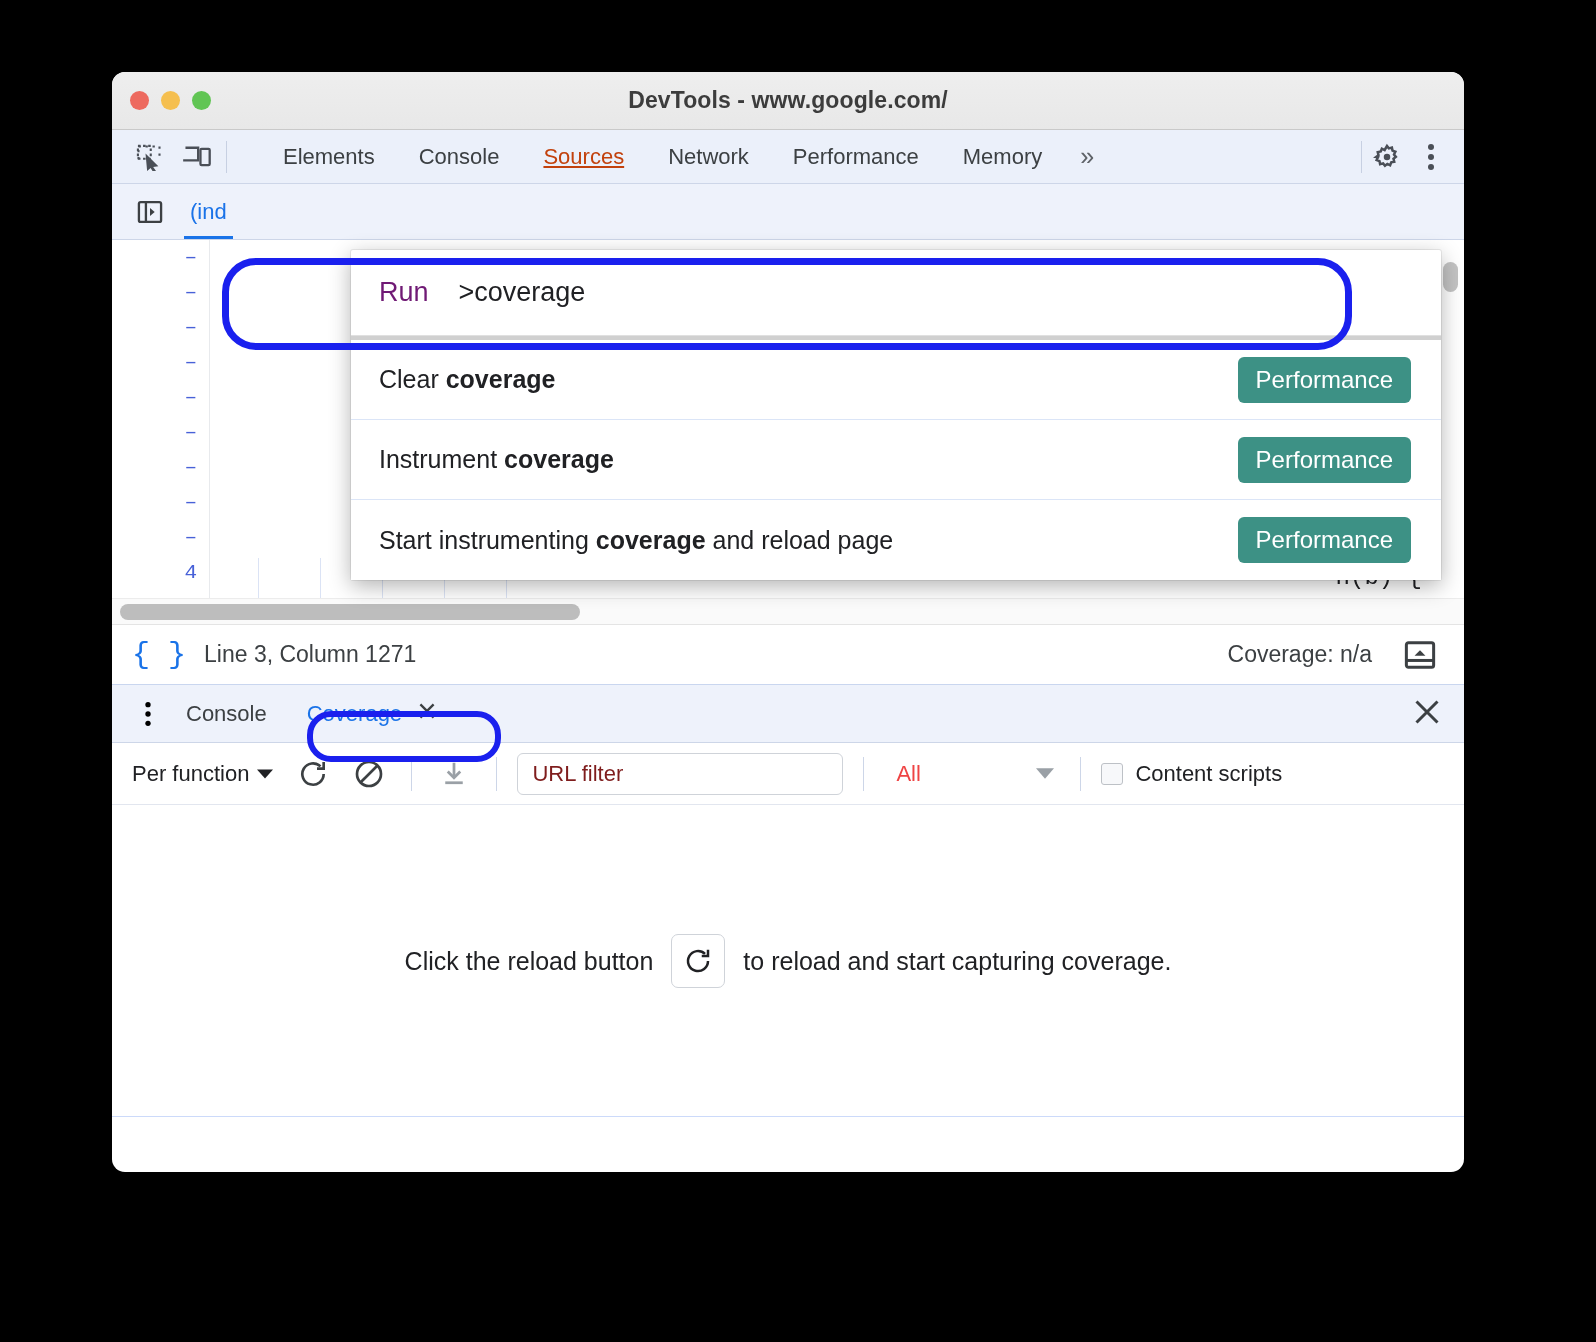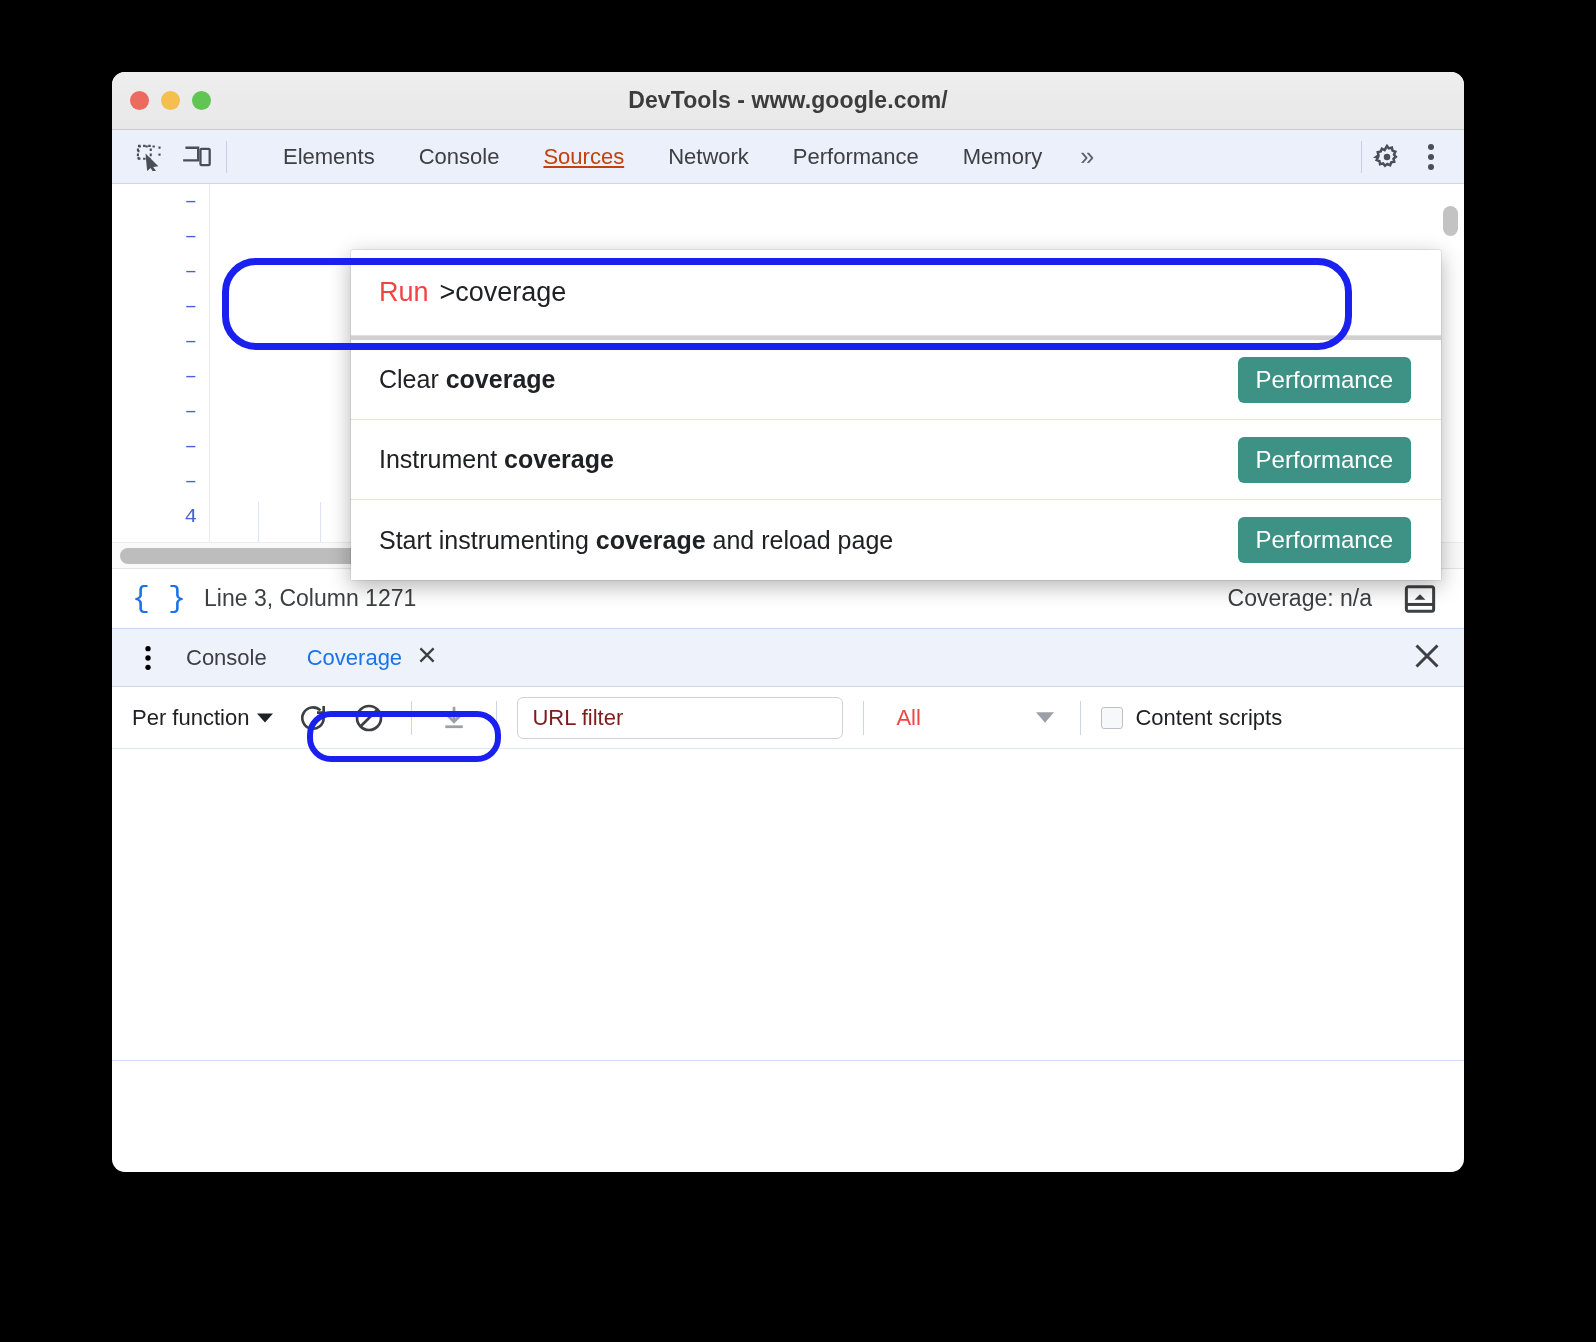--- a/index.html
+++ b/index.html
@@ -109,21 +109,21 @@
   .palette {
     position: absolute; left: 239px; top: 178px; width: 1090px;
     background: #fff; border-radius: 2px;
     box-shadow: 0 6px 22px rgba(0,0,0,.30), 0 0 0 1px rgba(0,0,0,.07);
     z-index: 30;
   }
   .palette-input {
     height: 86px; display: flex; align-items: center; padding-left: 28px;
     font-size: 27px; border-bottom: 1px solid #e0e0e0;
   }
-  .run-label { color: #ef4444; margin-right: 11px; }
+  .run-label { color: #701a75; margin-right: 30px; }
   .palette-query { color: #202124; }
   .pal-row {
     height: 80px; display: flex; align-items: center; justify-content: space-between;
     padding: 0 30px 0 28px; border-bottom: 1px solid #dbe5f7; font-size: 25px; color: #202124;
     cursor: pointer; background: #fff;
   }
   .pal-row:last-child { border-bottom: none; }
   .pal-row.selected { background: #d2e1f8; }
   .pal-row .hl { font-weight: bold; }
   .pal-row.selected .hl { background: #aac8f2; }
@@ -256,20 +256,30 @@
         <div class="tb-icon">
           <svg width="8" height="30" viewBox="0 0 6 24" fill="currentColor">
             <circle cx="3" cy="4" r="2.4"></circle>
               <circle cx="3" cy="12" r="2.4"></circle>
               <circle cx="3" cy="20" r="2.4"></circle>
           </svg>
         </div>
       </div>
     </div>
 
+    <div class="src-bar">
+      <div class="panel-toggle">
+        <svg width="28" height="28" viewBox="0 0 24 24" fill="none" stroke="currentColor" stroke-width="2">
+          <rect x="2.5" y="3.5" width="19" height="17" rx="1.5"></rect>
+          <path d="M8.5 3.5v17"></path>
+          <path d="M12 8.5l4 3.5-4 3.5z" fill="currentColor" stroke="none"></path>
+        </svg>
+      </div>
+      <div class="src-tab">(ind</div>
+    </div>
 
     <div class="editor">
       <div class="gutter">
         <div class="gline">–</div>
         <div class="gline">–</div>
         <div class="gline">–</div>
         <div class="gline">–</div>
         <div class="gline">–</div>
         <div class="gline">–</div>
         <div class="gline">–</div>
@@ -376,20 +386,30 @@
         <svg width="18" height="13" viewBox="0 0 14 10" fill="#9aa0a6">
             <path d="M0 1h14L7 9z"></path>
           </svg>
       </div>
       <div class="vsep"></div>
       <div class="chk"></div>
       <div class="cs-label">Content scripts</div>
     </div>
 
     <div class="cov-body">
+      <div class="cov-msg">
+        <span>Click the reload button</span>
+        <span class="reload-box">
+          <svg width="30" height="30" viewBox="0 0 24 24" fill="none" stroke="currentColor" stroke-width="2">
+            <path d="M20 12a8 8 0 1 1-2.4-5.7"></path>
+              <path d="M20 3v5h-5"></path>
+          </svg>
+        </span>
+        <span>to reload and start capturing coverage.</span>
+      </div>
       <div class="cov-footline"></div>
     </div>
     <div class="cov-tail"></div>
 
     <div class="palette">
       <div class="palette-input">
         <span class="run-label">Run</span>
         <span class="palette-query">&gt;coverage</span>
       </div>
       <div class="pal-topline"></div>

